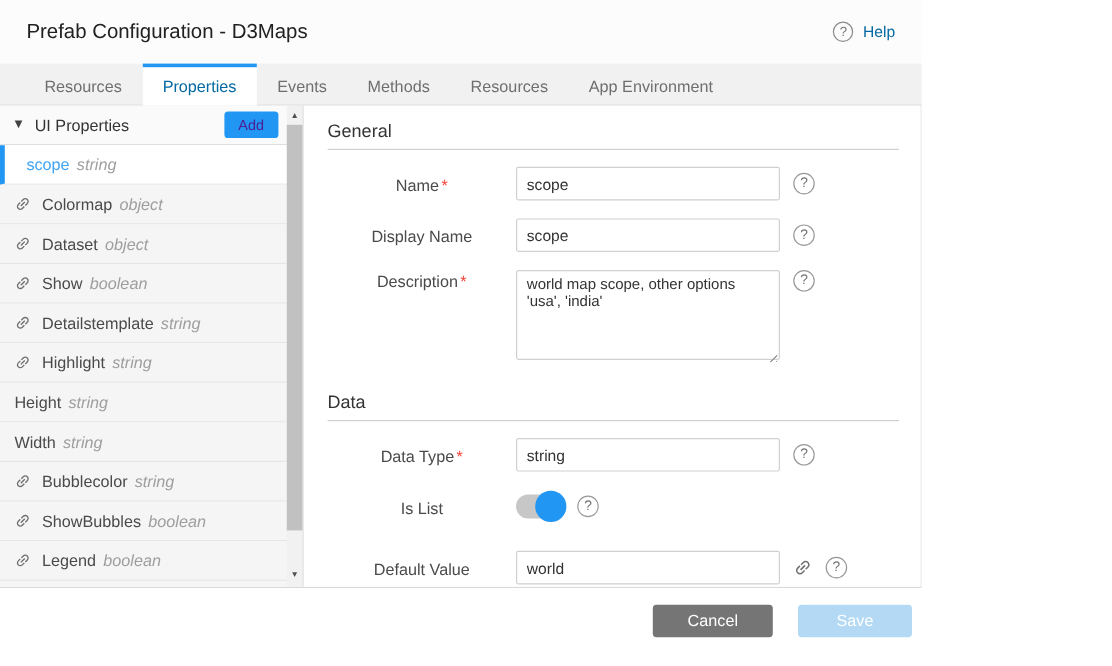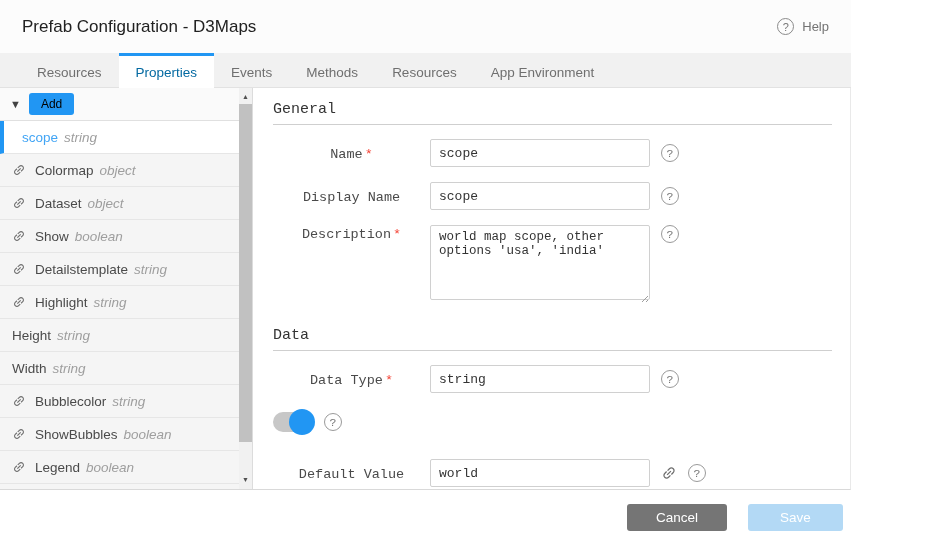--- a/index.html
+++ b/index.html
@@ -1,48 +1,48 @@
 <!DOCTYPE html>
 <html><head>
 <meta charset="utf-8">
 <style>
   * { margin:0; padding:0; box-sizing:border-box; }
   html,body { width:927px; height:555px; overflow:hidden; background:#fff;
     font-family:"Liberation Sans","DejaVu Sans",sans-serif; }
-  .window { width:851px; height:555px; display:flex; flex-direction:column; background:#fff; }
+  .window { width:768px; height:555px; display:flex; flex-direction:column; background:#fff; }
 
   
   .titlebar { height:53px; background:#fcfcfc; display:flex; align-items:center;
     justify-content:space-between; padding:0 22px; flex:0 0 auto; }
   .titlebar .title { font-size:17px; color:#212121; }
   .help-link { display:flex; align-items:center; gap:8px; cursor:pointer; }
   .help-link .q-circle { width:17px; height:17px; border:1px solid #8a8a8a; border-radius:50%;
     display:inline-flex; align-items:center; justify-content:center; font-size:11px; color:#757575; }
-  .help-link .help-text { font-size:13px; color:#737373; }
+  .help-link .help-text { font-size:13px; color:#0369a1; }
 
   
   .tabbar { height:35px; background:#f1f1f1; border-bottom:1px solid #e2e2e2;
     display:flex; align-items:stretch; padding-left:20px; flex:0 0 auto; }
   .tab { padding:0 17px; display:flex; align-items:center; font-size:13.5px; color:#6f6f6f;
     cursor:pointer; border-top:3px solid transparent; margin-bottom:-1px;text-align:center; }
   .tab.active { background:#fff; color:#0369a1; border-top:3px solid #2196f3; }
 
   
   .content { flex:0 0 402px; display:flex; border-bottom:1px solid #d9d9d9;
     border-right:1px solid #e9e9e9; overflow:hidden; }
 
   
   .sidebar { width:253px; flex:0 0 253px; position:relative; border-right:1px solid #dcdcdc;
     background:#f5f5f5; }
   .sidebar-inner { width:240px; height:100%; overflow:hidden; }
   .sidebar-header { height:33px; background:#fafafa; border-bottom:1px solid #e0e0e0;
     display:flex; align-items:center; padding:0 8px 0 10px; }
   .sidebar-header .caret { font-size:11px; color:#424242; margin-right:8px; }
   .sidebar-header .sh-label { font-size:13.5px; color:#333; flex:1; }
-  .add-btn { background:#2196f3; color:#000000; font-size:12px; border:none; border-radius:3px;
+  .add-btn { background:#2196f3; color:#4c1d95; font-size:12px; border:none; border-radius:3px;
     padding:4px 12px; cursor:pointer; font-family:inherit; }
 
   .prop-list { }
   .prop-row { height:33px; display:flex; align-items:center; padding-left:12px;
     border-bottom:1px solid #e6e6e6; background:#f5f5f5; cursor:pointer; font-size:13.5px; }
   .prop-row .link-icon { display:none; margin-right:9px; color:#6f6f6f; flex:0 0 auto; }
   .prop-row.linked .link-icon { display:inline-flex; }
   .prop-row .prop-name { color:#4a4a4a; }
   .prop-row .prop-type { color:#9e9e9e; font-style:italic; margin-left:6px; }
   .prop-row.selected { background:#fff; border-left:4px solid #2196f3; padding-left:18px; }
@@ -51,21 +51,21 @@
   
   .vscroll { position:absolute; top:0; right:0; width:13px; height:100%; background:#f1f1f1; }
   .vscroll .arrow { position:absolute; left:0; width:13px; height:14px; display:flex;
     align-items:center; justify-content:center; font-size:7px; color:#505050; cursor:pointer; }
   .vscroll .arrow.up { top:1px; }
   .vscroll .arrow.down { bottom:3px; }
   .vscroll .thumb { position:absolute; left:0; top:16px; width:13px; height:338px;
     background:#c1c1c1; cursor:pointer; }
 
   
-  .form-area { flex:1; background:#fff; padding:6px 18px 0 20px; overflow:hidden;font-family:Liberation Mono, monospace; }
+  .form-area { flex:1; background:#fff; padding:6px 18px 0 20px; overflow:hidden; }
   .section-title { font-size:15px; color:#333; padding:7px 0 6px 0; border-bottom:1px solid #cfcfcf;
     margin-bottom:14px; }
   .form-row { display:flex; align-items:center; margin-bottom:15px; min-height:28px; }
   .form-row.top { align-items:flex-start; }
   .f-label { width:157px; flex:0 0 157px; font-size:13.5px; color:#4a4a4a; padding-top:2px;text-align:center; }
   .req { color:#f44336; margin-left:2px; }
   .f-input { width:220px; height:28px; border:1px solid #d0d0d0; border-radius:2px;
     padding:0 8px; font-size:13px; color:#333; font-family:inherit; background:#fff; }
   .f-textarea { width:220px; height:75px; border:1px solid #d0d0d0; border-radius:2px;
     padding:4px 8px; font-size:12.5px; color:#333; font-family:inherit; resize:none; position:relative; }
@@ -115,20 +115,21 @@
     <div class="tab">Resources</div>
     <div class="tab">App Environment</div>
   </div>
 
   <div class="content">
 
     <aside class="sidebar">
       <div class="sidebar-inner">
         <div class="sidebar-header">
           <span class="caret">▼</span>
+          <span class="sh-label">UI Properties</span>
           <button class="add-btn">Add</button>
         </div>
         <div class="prop-list">
   <div class="prop-row selected">
 
     <span class="prop-name">scope</span>
     <span class="prop-type">string</span>
   </div>
 
   <div class="prop-row linked">
@@ -266,20 +267,23 @@
 
       <div class="form-row">
         <div class="f-label">
           <span>Data Type</span><span class="req">*</span>
         </div>
         <input class="f-input" value="string" style="">
         <span class="q-help">?</span>
       </div>
 
       <div class="form-row" style="margin-bottom:23px;">
+        <div class="f-label">
+          <span>Is List</span>
+        </div>
         <span class="toggle on" id="is-list-toggle">
           <span class="track"></span>
           <span class="knob"></span>
         </span>
         <span class="q-help">?</span>
       </div>
 
       <div class="form-row">
         <div class="f-label">
           <span>Default Value</span>

